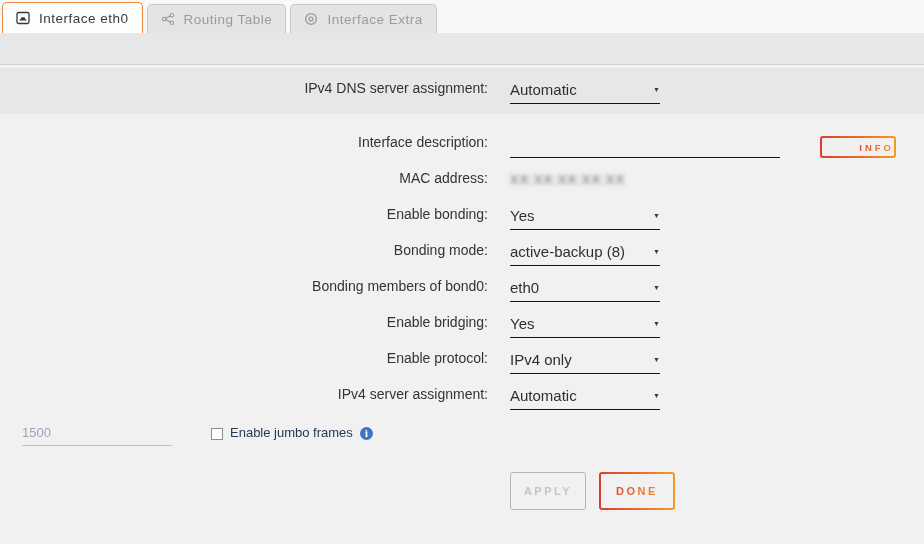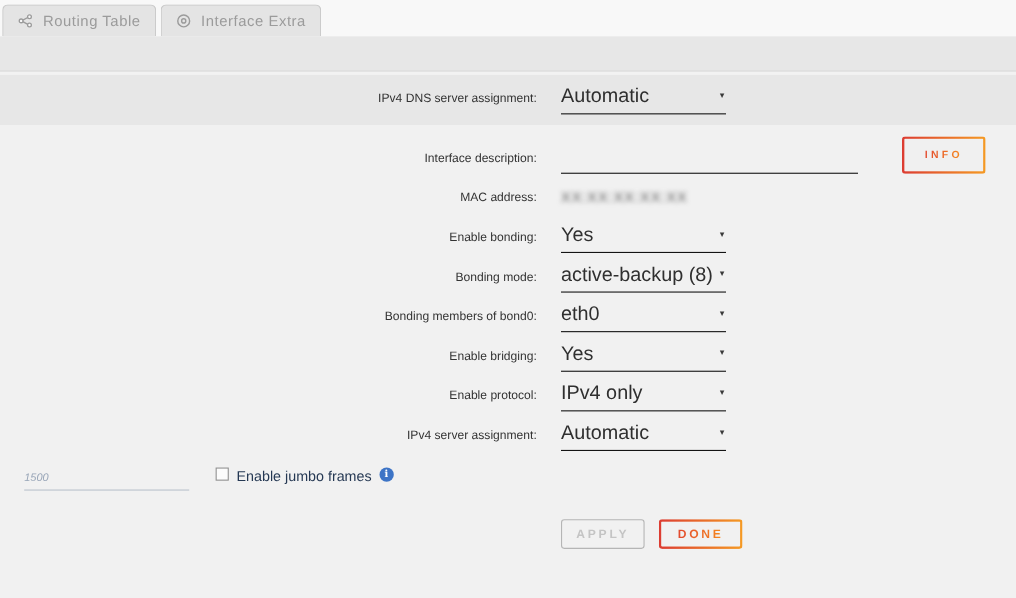--- a/index.html
+++ b/index.html
@@ -20,65 +20,74 @@
   
   .band-empty { height:31px; background:#e7e7e7; }
   .band-divider { height:4px; background:#f2f2f2; border-top:1px solid #d4d4d4; }
   .band-dns { height:46px; background:#e7e7e7; overflow:hidden; }
 
   
   .main { height:430px; background:#f1f1f1; padding-top:8px; }
 
   
   .frow { display:flex; align-items:flex-end; height:36px; }
-  .flabel { width:488px; text-align:right; font-size:11px; color:#333;
+  .flabel { width:488px; text-align:right; font-size:14px; color:#333;
     padding-bottom:8px; }
   .ctrl { margin-left:22px; }
   .dropdown { width:150px; border-bottom:1px solid #141414; display:flex;
     justify-content:space-between; align-items:center; padding-bottom:5px;
-    font-size:18px; color:#2f2f2f; cursor:pointer; }
+    font-size:15px; color:#2f2f2f; cursor:pointer; }
   .caret { color:#3a3a3a; }
   .caret::after { content:"▼"; font-size:7px; line-height:1; display:block; }
   .textinput { width:270px; border:none; border-bottom:1px solid #141414;
-    background:transparent; font-size:10px; color:#2f2f2f; padding:0 0 5px 0;
-    outline:none; border-radius:0;font-style:italic; }
+    background:transparent; font-size:13px; color:#2f2f2f; padding:0 0 5px 0;
+    outline:none; border-radius:0; }
   .textinput.dim { width:150px; color:#99a6b8; border-bottom-color:#b9c2cc; }
   .macval { font-size:13px; color:#5a5a5a; filter:blur(2.3px); padding-bottom:7px;
     letter-spacing:1px; }
 
   
-  .jumbo { display:flex; align-items:flex-start; gap:7px; margin-left:24px;
+  .jumbo { display:flex; align-items:flex-end; gap:7px; margin-left:39px;
     padding-bottom:6px; }
   .checkbox { width:12px; height:12px; border:1px solid #8f8f8f; background:#fcfcfc;
     cursor:pointer; }
   .jumbolabel { font-size:13px; color:#253853; }
   .infoicon { width:13px; height:13px; border-radius:50%; background:#3d74c6;
     color:#fff; font-size:9px; font-weight:bold; display:flex; align-items:center;
     justify-content:center; font-family:"DejaVu Serif", serif; }
 
   
-  .btn { width:76px; height:27px; display:flex; align-items:center;
+  .btn { width:76px; height:38px; display:flex; align-items:center;
     justify-content:center; font-size:11px; font-weight:bold; letter-spacing:2.5px;
     border-radius:3px; cursor:pointer; }
   .btn-apply { border:1px solid #b5b5b5; color:#c4c4c4; background:transparent; }
   .grad-border { border:2px solid transparent;
     background:linear-gradient(#f1f1f1,#f1f1f1) padding-box,
                linear-gradient(90deg,#dc3c32,#f59a23) border-box; }
   .grad-text { background:linear-gradient(90deg,#e2492f,#f68b1f);
     -webkit-background-clip:text; background-clip:text; color:transparent; }
-  .btn-info { width:76px; height:34px; font-size:9.5px; letter-spacing:3px;
+  .btn-info { width:76px; height:22px; font-size:9.5px; letter-spacing:3px;
     margin-left:40px; margin-bottom:0; align-self:flex-end;
     background:linear-gradient(#f0f0f0,#f0f0f0) padding-box,
-               linear-gradient(90deg,#dc3c32,#f59a23) border-box; }
+               linear-gradient(90deg,#dc3c32,#f59a23) border-box;justify-content:flex-end; }
   .btnrow { margin-top:26px; margin-left:510px; display:flex; gap:13px; }
 </style>
 </head>
 <body>
 
 <div class="tabbar">
+  <div class="tab active">
+    <span class="ticon">
+      <svg width="14" height="14" viewBox="0 0 14 14" fill="none">
+        <rect x="1" y="1.5" width="12" height="11" rx="1.5" stroke="currentColor" stroke-width="1.3"></rect>
+        <path d="M3.8 9.6 V7.9 h1.3 V6.3 h3.8 v1.6 h1.3 v1.7 z" fill="currentColor"></path>
+      </svg>
+    </span>
+    <span>Interface eth0</span>
+  </div>
   <div class="tab">
     <span class="ticon">
       <svg width="14" height="14" viewBox="0 0 14 14" fill="none">
         <path d="M3.5 7 L10.5 3.2 M3.5 7 L10.5 10.8" stroke="currentColor" stroke-width="1.2"></path>
         <circle cx="3.2" cy="7" r="1.7" fill="#f8f8f8" stroke="currentColor" stroke-width="1.2"></circle>
         <circle cx="10.8" cy="3.2" r="1.7" fill="#f8f8f8" stroke="currentColor" stroke-width="1.2"></circle>
         <circle cx="10.8" cy="10.8" r="1.7" fill="#f8f8f8" stroke="currentColor" stroke-width="1.2"></circle>
       </svg>
     </span>
     <span>Routing Table</span>

